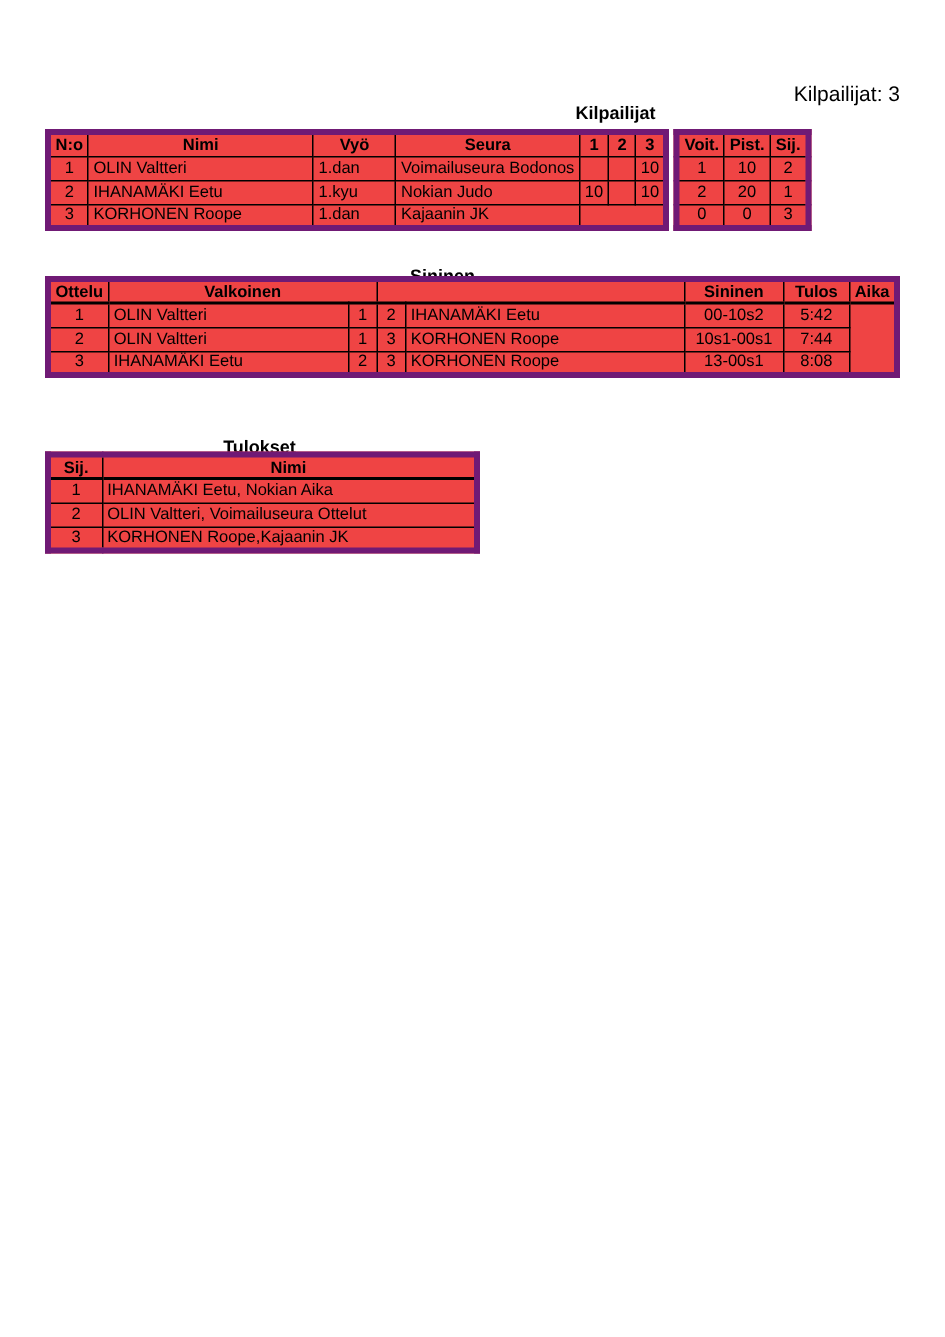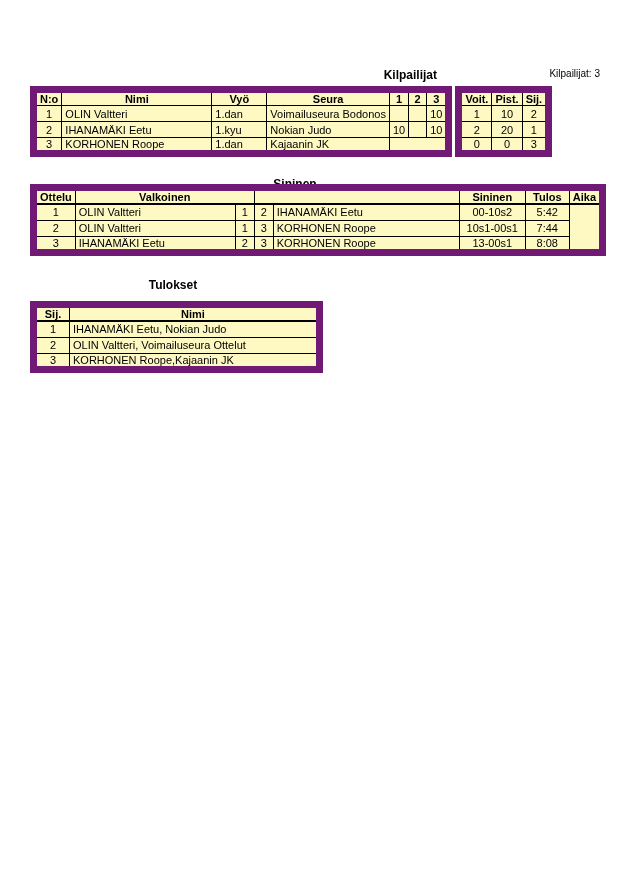--- a/index.html
+++ b/index.html
@@ -16,43 +16,43 @@
     position:absolute; top:44px; left:0; width:100%;
     text-align:center; font-size:19px; font-weight:bold;
     white-space:pre; letter-spacing:0.3px;
   }
 
   .sec-heading {
     position:absolute; text-align:center;
     font-size:12px; font-weight:bold;
   }
   .count-label {
-    position:absolute; top:68px; right:30px;
-    font-size:10px;
-  }
-
-  table.grid { border-collapse:collapse; table-layout:fixed; border:7px solid #701a75; background:#fef9c3; }
+    position:absolute; top:54px; right:30px;
+    font-size:14px;
+  }
+
+  table.grid { border-collapse:collapse; table-layout:fixed; border:4px solid #701a75; background:#ef4444; }
   table.grid td, table.grid th {
     border:1px solid #000;
     font-size:11px; height:16px;
     padding:0 3px;
     overflow:hidden; white-space:nowrap;
     vertical-align:middle;
   }
   table.grid th { font-weight:bold; text-align:center; }
   td.c { text-align:center; }
   td.l { text-align:left; padding-left:4px;margin-left:10px; }
 
   table.thickhead tr.hdr th { border-bottom:2px solid #000; }
 
   .tables-kilpailijat { position:absolute; top:86px; left:30px; display:flex; gap:3px; align-items:flex-start; }
   .heading-kilpailijat { top:68px; left:30px; width:407px;text-align:right; }
   .heading-ottelut    { top:177px; left:30px; width:530px; }
   .table-ottelut      { position:absolute; top:184px; left:30px; }
-  .heading-tulokset   { top:278px; left:30px; width:286px; }
+  .heading-tulokset   { top:291px; left:30px; width:286px; }
   .table-tulokset     { position:absolute; top:301px; left:30px; }
 </style>
 </head>
 <body>
 
 <div class="page">
 
 
   <h2 class="sec-heading heading-kilpailijat">Kilpailijat</h2>
   <span class="count-label">Kilpailijat: 3</span>
@@ -195,21 +195,21 @@
         <col style="width:36px">
         <col style="width:250px">
       </colgroup>
     <tbody>
         <tr class="hdr">
       <th>Sij.</th>
       <th>Nimi</th>
     </tr>
     <tr>
       <td class="c">1</td>
-      <td class="l">IHANAMÄKI Eetu, Nokian Judo</td>
+      <td class="l">IHANAMÄKI Eetu, Nokian Aika</td>
     </tr>
     <tr>
       <td class="c">2</td>
       <td class="l">OLIN Valtteri, Voimailuseura Ottelut</td>
     </tr>
     <tr>
       <td class="c">3</td>
       <td class="l">KORHONEN Roope,Kajaanin JK</td>
     </tr>
   </tbody>

